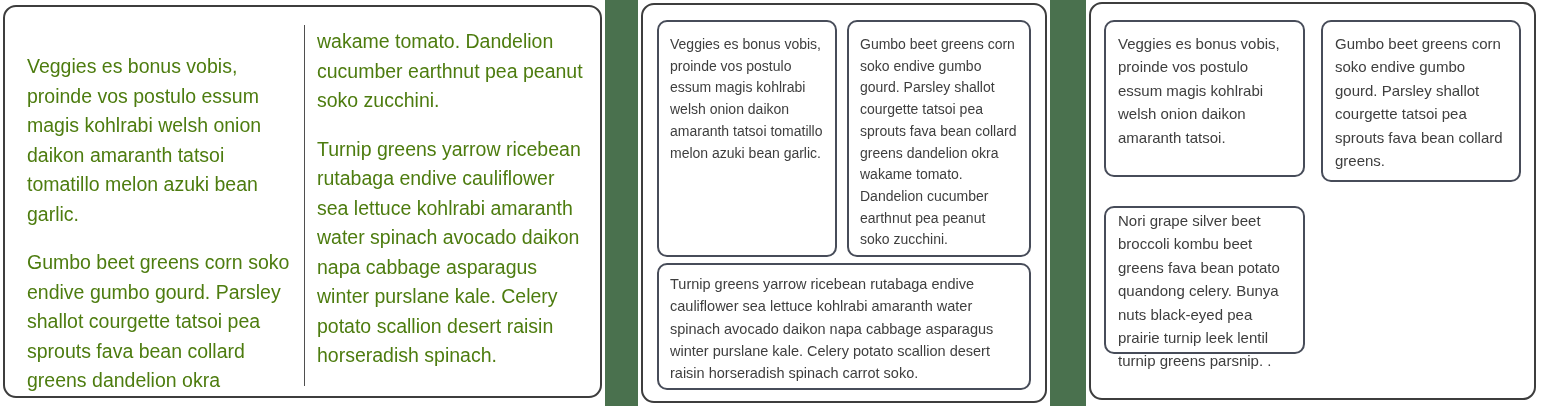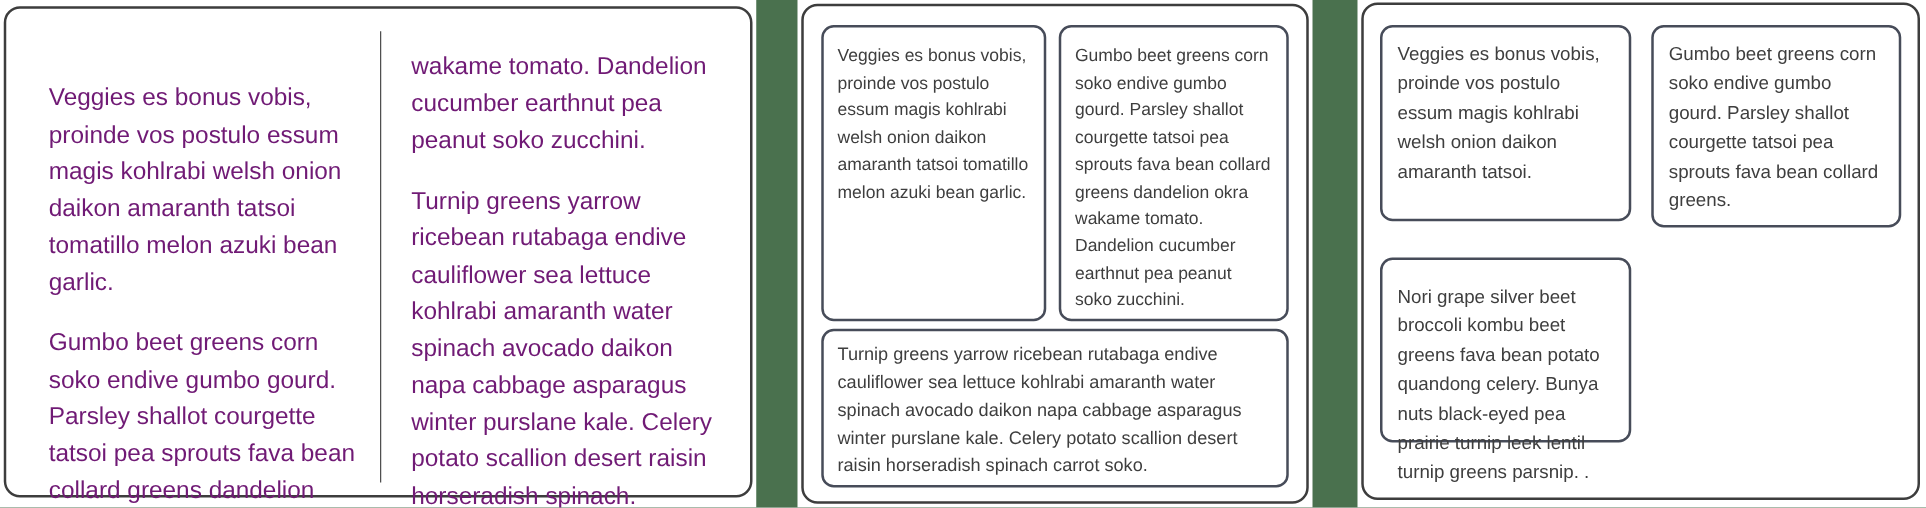--- a/index.html
+++ b/index.html
@@ -36,24 +36,24 @@
     box-sizing: border-box;
     height: 100%;
     padding: 18px 10px 10px 22px;
     align-items: stretch;
   }
   .p1-col { box-sizing: border-box; }
   .p1-col-left { width: 277px; padding: 27px 6px 0 0; }
   .p1-rule { width: 1px; background: #4f4f4f; flex: none; }
   .p1-col-right { flex: 1; padding: 2px 0 0 12px; }
   .p1-cols p {
-    margin: 12px;
+    margin: 0;
     font-size: 19.5px;
     line-height: 29.5px;
-    color: #701a75;
+    color: #4d7c0f;
   }
   .p1-cols p + p { margin-top: 19px; }
   
   .doc2 { width: 412px; margin-left: 33px; padding: 3px; }
   .d2-inner { box-sizing: border-box; height: 100%; padding: 15px 14px; }
   .d2-row { display: flex; gap: 10px; }
   .tbox {
     box-sizing: border-box;
     border: 2px solid #474c59;
     border-radius: 10px;
@@ -68,21 +68,21 @@
     padding: 8px 11px;
     font-size: 14.5px;
     line-height: 22.3px;
   }
   
   .doc3 { width: 455px; margin-left: 36px; padding: 2px 5px 6px 3px; }
   .d3-inner { box-sizing: border-box; height: 100%; padding: 16px 13px; }
   .d3-row { display: flex; gap: 16px; align-items: flex-start; }
   .d3-box1 { width: 201px; height: 157px; padding: 10px 12px; font-size: 15px; line-height: 23.4px; }
   .d3-box2 { width: 200px; height: 162px; padding: 10px 12px; font-size: 15px; line-height: 23.4px; }
-  .d3-box3 { width: 201px; height: 148px; margin-top: 24px; padding: 18px 12px; font-size: 15px; line-height: 23.4px; }
+  .d3-box3 { width: 201px; height: 148px; margin-top: 24px; padding: 1px 12px; font-size: 15px; line-height: 23.4px; }
 </style>
 </head>
 <body>
 
 <div class="stage">
 
   <section class="doc doc1">
     <div class="frame">
       <div class="p1-cols">
         <div class="p1-col p1-col-left">

